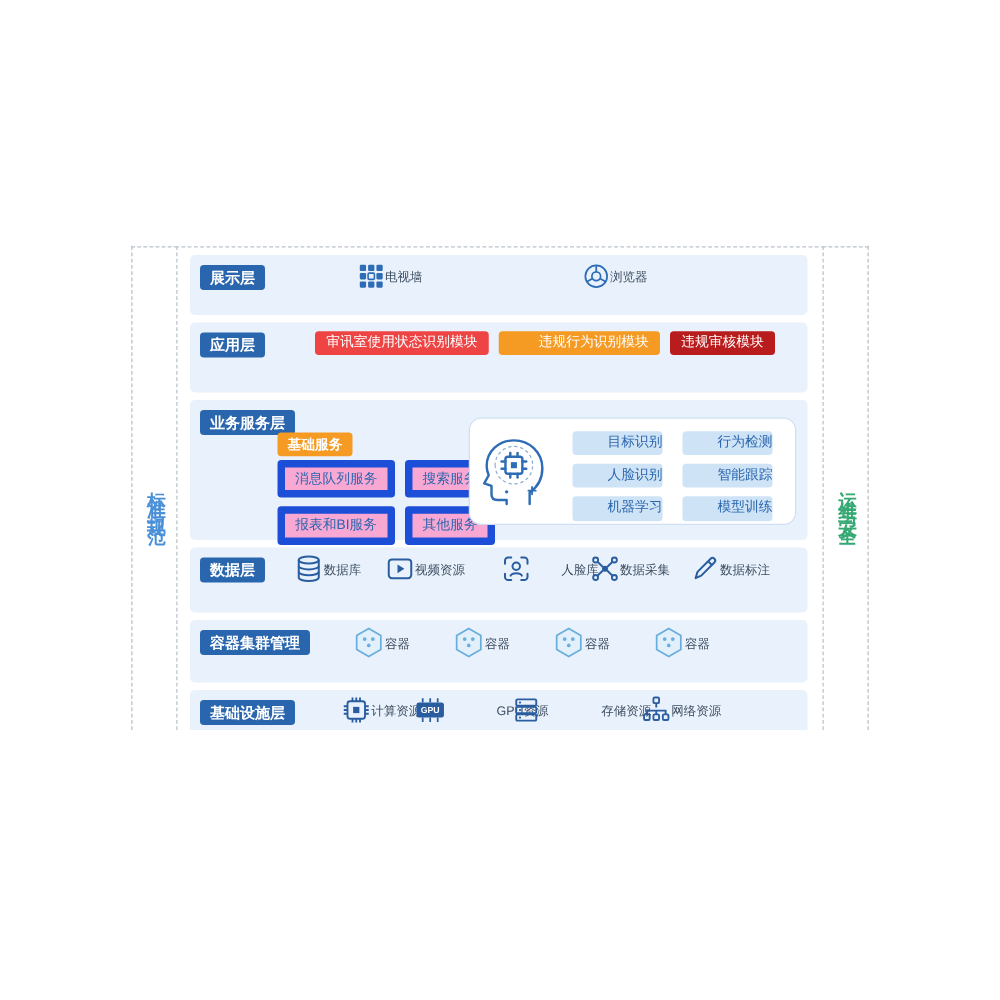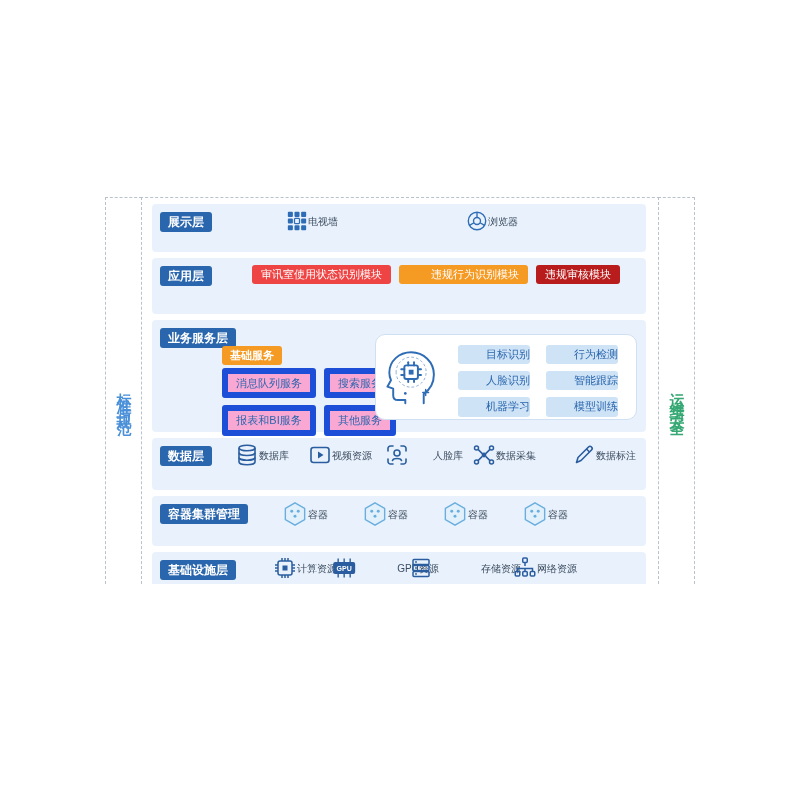--- a/index.html
+++ b/index.html
@@ -149,21 +149,21 @@
       </svg>
       <span class="icon-caption">数据库</span>
     </div>
     <div class="icon-group" style="left:188px; top:5px;">
       <svg viewBox="0 0 24 24" width="24" height="24">
         <rect x="3" y="4.5" width="18" height="15" rx="2.5" fill="none" stroke="#2a5d9f" stroke-width="1.6"></rect>
         <path d="M10 8.5 L15.5 12 L10 15.5 Z" fill="#2a5d9f"></path>
       </svg>
       <span class="icon-caption">视频资源</span>
     </div>
-    <div class="icon-group" style="left:272px; top:5px;gap:24px;">
+    <div class="icon-group" style="left:288px; top:5px;gap:24px;">
       <svg viewBox="0 0 24 24" width="24" height="24" fill="none" stroke="#2a5d9f" stroke-width="1.6" stroke-linecap="round">
         <path d="M8 3 H5.5 A2.5 2.5 0 0 0 3 5.5 V8"></path>
         <path d="M16 3 h2.5 A2.5 2.5 0 0 1 21 5.5 V8"></path>
         <path d="M21 16 v2.5 a2.5 2.5 0 0 1 -2.5 2.5 H16"></path>
         <path d="M3 16 v2.5 A2.5 2.5 0 0 0 5.5 21 H8"></path>
         <circle cx="12" cy="10" r="3"></circle>
         <path d="M7.5 17.5 c1.2 -2.6 7.8 -2.6 9 0"></path>
       </svg>
       <span class="icon-caption">人脸库</span>
     </div>
@@ -174,21 +174,21 @@
           <circle cx="19.5" cy="5" r="2"></circle>
         <circle cx="4.5" cy="19" r="2"></circle>
           <circle cx="19.5" cy="19" r="2"></circle>
         <line x1="10.3" y1="10.6" x2="6" y2="6.4"></line>
           <line x1="13.7" y1="10.6" x2="18" y2="6.4"></line>
         <line x1="10.3" y1="13.4" x2="6" y2="17.6"></line>
           <line x1="13.7" y1="13.4" x2="18" y2="17.6"></line>
       </svg>
       <span class="icon-caption">数据采集</span>
     </div>
-    <div class="icon-group" style="left:452px; top:5px;">
+    <div class="icon-group" style="left:432px; top:5px;">
       <svg viewBox="0 0 24 24" width="24" height="24" fill="none" stroke="#2a5d9f" stroke-width="1.6" stroke-linejoin="round">
         <path d="M4.5 19.5 L6 14.5 L16.5 4 a2.1 2.1 0 0 1 3 3 L9 17.5 Z"></path>
         <line x1="14.5" y1="6" x2="17.5" y2="9"></line>
       </svg>
       <span class="icon-caption">数据标注</span>
     </div>
   </div>
 
   <div class="row row-container">
     <span class="layer-label">容器集群管理</span>

